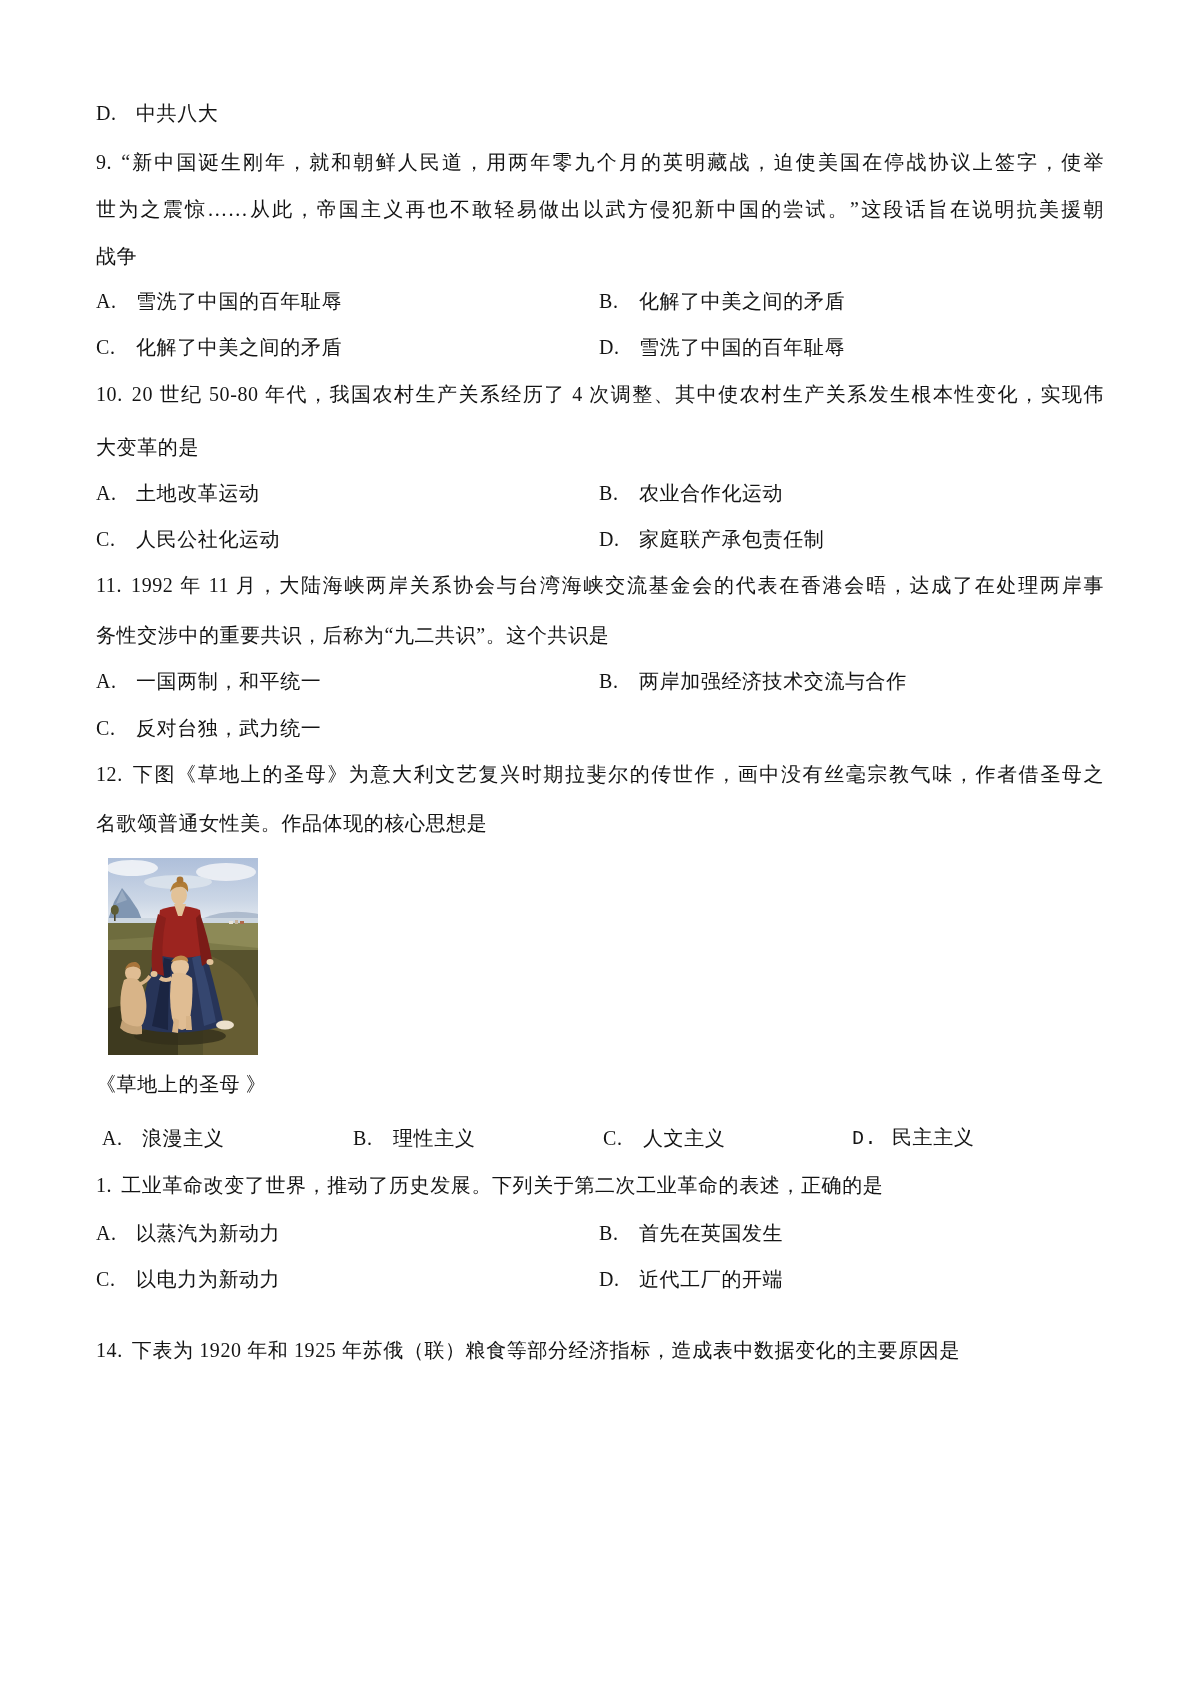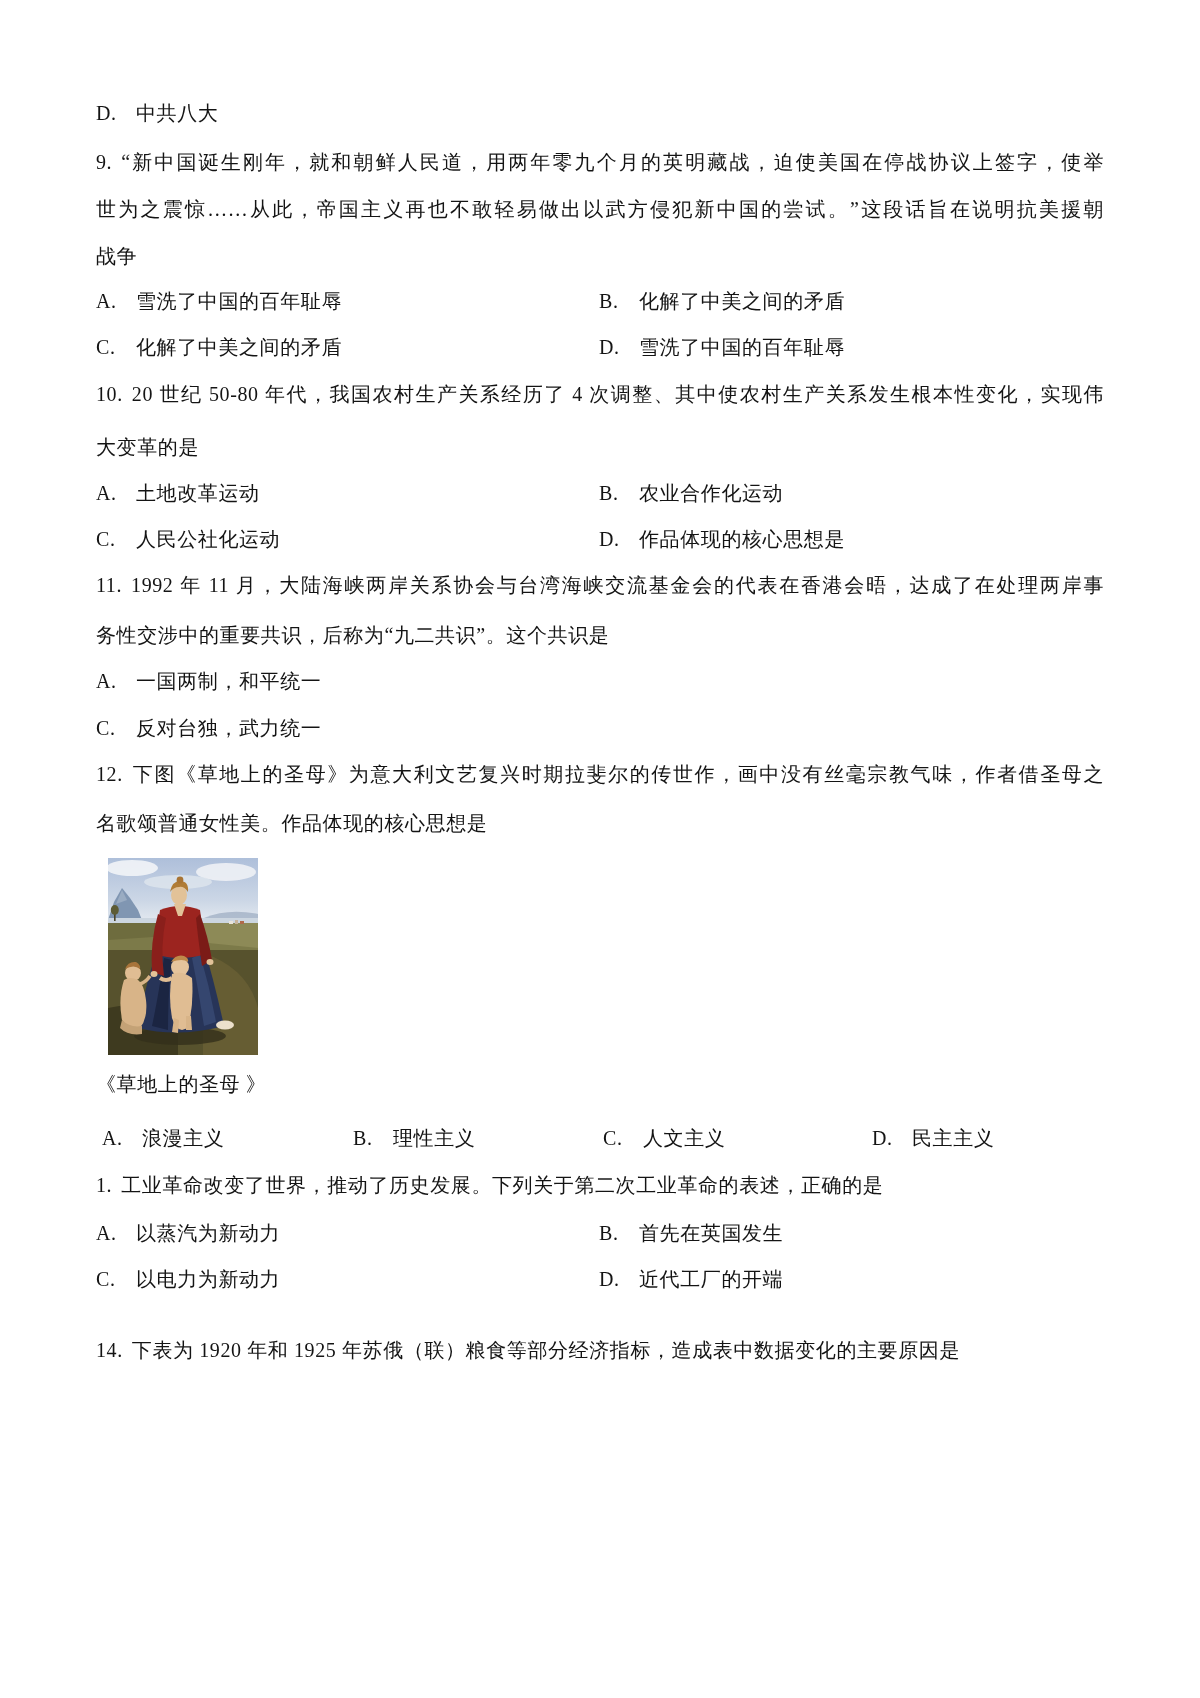--- a/index.html
+++ b/index.html
@@ -27,21 +27,21 @@
     white-space:normal;
     text-align:justify;
     text-align-last:justify;
   }
   .qnum{margin-right:9px;}
   .opt{position:absolute;top:0;white-space:nowrap;}
   .L{display:inline-block;min-width:40px;}
   
   .pa{left:0px;}  .pb{left:503px;}
   
-  .fa{left:6px;}  .fb{left:257px;} .fc{left:507px;} .fd{left:776px;}
+  .fa{left:6px;}  .fb{left:257px;} .fc{left:507px;} .fd{left:756px;font-family:Liberation Mono, monospace;}
   .figure{
     position:absolute;
     left:108px; top:858px;
     width:150px; height:197px;
   }
   .figure svg{display:block;width:150px;height:197px;}
 </style>
 </head>
 <body>
 
@@ -70,30 +70,31 @@
   
   <div style="display:contents">
     <div class="line just" style="top:381px"><span class="qnum">10.</span><span>20 世纪 50-80 年代，我国农村生产关系经历了 4 次调整、其中使农村生产关系发生根本性变化，实现伟</span></div>
     <div class="line" style="top:434px"><span>大变革的是</span></div>
     <div class="line" style="top:480px">
       <span class="opt pa"><span class="L">A.</span><span>土地改革运动</span></span>
       <span class="opt pb"><span class="L">B.</span><span>农业合作化运动</span></span>
     </div>
     <div class="line" style="top:526px">
       <span class="opt pa"><span class="L">C.</span><span>人民公社化运动</span></span>
-      <span class="opt pb"><span class="L">D.</span><span>作品体现的核心思想是</span></span>
+      <span class="opt pb"><span class="L">D.</span><span>家庭联产承包责任制</span></span>
     </div>
   </div>
 
   
   <div style="display:contents">
     <div class="line just" style="top:572px"><span class="qnum">11.</span><span>1992 年 11 月，大陆海峡两岸关系协会与台湾海峡交流基金会的代表在香港会晤，达成了在处理两岸事</span></div>
     <div class="line" style="top:622px"><span>务性交涉中的重要共识，后称为“九二共识”。这个共识是</span></div>
     <div class="line" style="top:668px">
       <span class="opt pa"><span class="L">A.</span><span>一国两制，和平统一</span></span>
+      <span class="opt pb"><span class="L">B.</span><span>两岸加强经济技术交流与合作</span></span>
     </div>
     <div class="line" style="top:715px">
       <span class="opt pa"><span class="L">C.</span><span>反对台独，武力统一</span></span>
     </div>
   </div>
 
   
   <div style="display:contents">
     <div class="line just" style="top:761px"><span class="qnum">12.</span><span>下图《草地上的圣母》为意大利文艺复兴时期拉斐尔的传世作，画中没有丝毫宗教气味，作者借圣母之</span></div>
     <div class="line" style="top:810px"><span>名歌颂普通女性美。作品体现的核心思想是</span></div>

